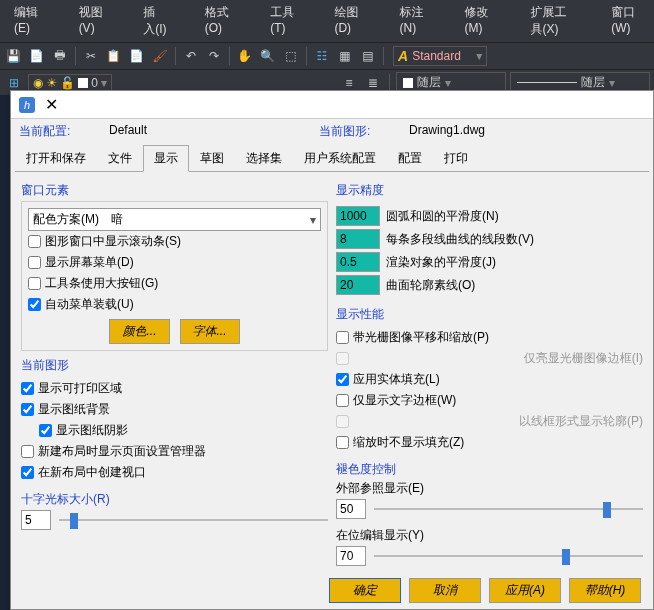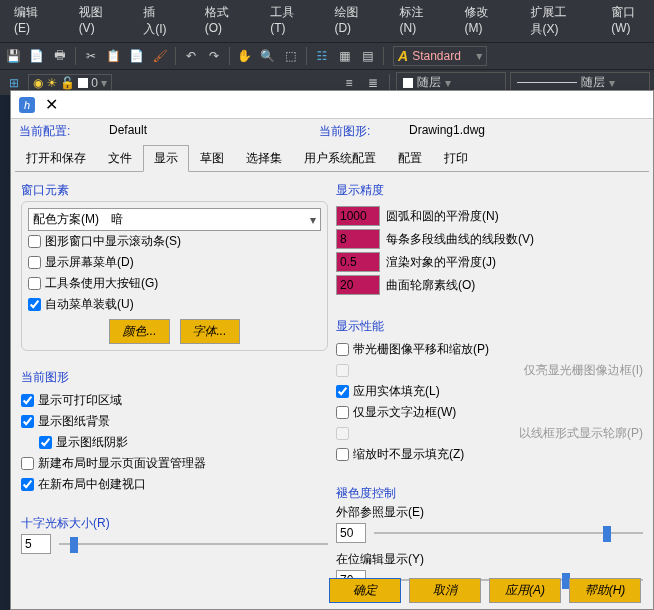--- a/index.html
+++ b/index.html
@@ -33,36 +33,36 @@
 .profile-row .lbl { color: #2244cc; width: 90px; }
 .profile-row .val { width: 210px; }
 
 .tabs { display: flex; border-bottom: 1px solid #aaa; margin: 0 4px; }
 .tab { padding: 4px 10px; border: 1px solid transparent; border-bottom: none; cursor: pointer; position: relative; top: 1px; }
 .tab.active { background: #f0f0f0; border-color: #aaa; border-bottom: 1px solid #f0f0f0; }
 
 .content { display: flex; padding: 6px 10px; gap: 8px; height: 400px; }
 .col { flex: 1; }
 .group-title { color: #2244cc; margin: 4px 0 2px 0; }
-.group-box { border: 1px solid #ccc; padding: 6px; margin-bottom: 18px; border-radius: 6px; }
+.group-box { border: 1px solid #ccc; padding: 6px; margin-bottom: 6px; border-radius: 0; }
 .group-box.noborder { border: none; padding: 2px 0; }
 
 .combo { display: flex; align-items: center; border: 1px solid #999; background: #fff; padding: 2px 4px; gap: 4px; }
 .combo .txt { flex: 1; }
 .combo .arrow { color: #555; }
 
 .checkbox-row { display: flex; align-items: center; gap: 4px; padding: 2px 0; }
 .checkbox-row input { width: 13px; height: 13px; }
 .checkbox-row.disabled { color: #999; justify-content: space-between; }
 
 .btn { border: 1px solid #999; background: #eab308; padding: 3px 12px; cursor: pointer; font-style: italic; }
 .btn-row { display: flex; gap: 10px; justify-content: center; margin-top: 4px; }
 
 .input-row { display: flex; align-items: center; gap: 6px; margin: 3px 0; }
-.num-input { width: 44px; border: 1px solid #999; padding: 2px 3px; background: #be185d; }
+.num-input { width: 44px; border: 1px solid #999; padding: 2px 3px; background: #14b8a6; }
 
 .slider-row { display: flex; align-items: center; gap: 8px; margin: 2px 0 8px 0; }
 .slider-small-input { width: 30px; border: 1px solid #999; padding: 2px 3px; background: #fff; }
 .slider { flex: 1; position: relative; height: 18px; }
 .slider-track { position: absolute; top: 8px; left: 0; right: 0; height: 2px; background: #bbb; }
 .slider-thumb { position: absolute; top: 2px; width: 8px; height: 16px; background: #3b7dd8; }
 
 .dialog-buttons { position: absolute; bottom: 6px; right: 12px; display: flex; gap: 8px; }
 .dialog-buttons .btn { min-width: 72px; text-align: center; }
 .dialog-buttons .btn.default { border: 1px solid #2266cc; }

